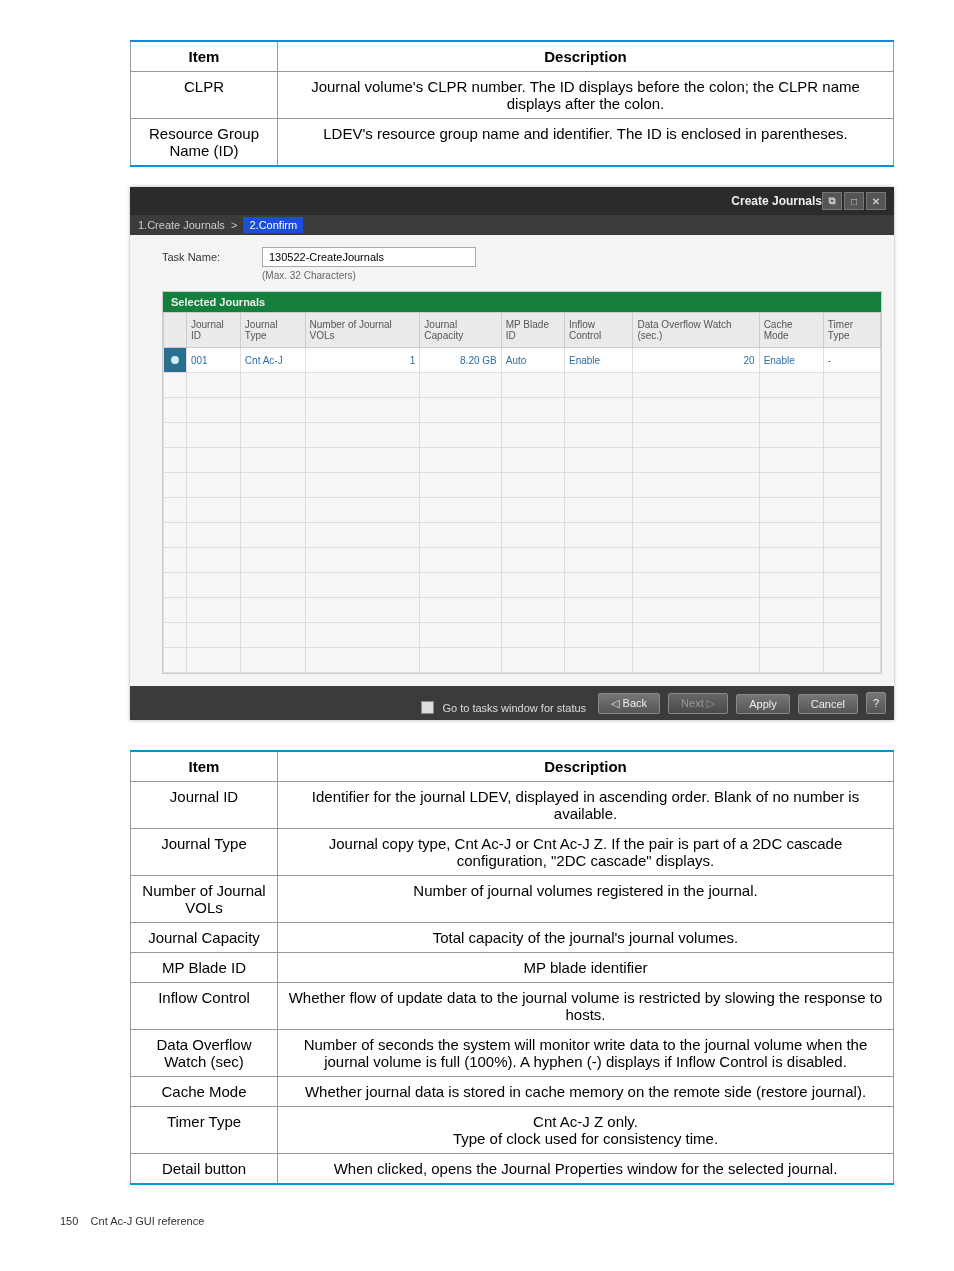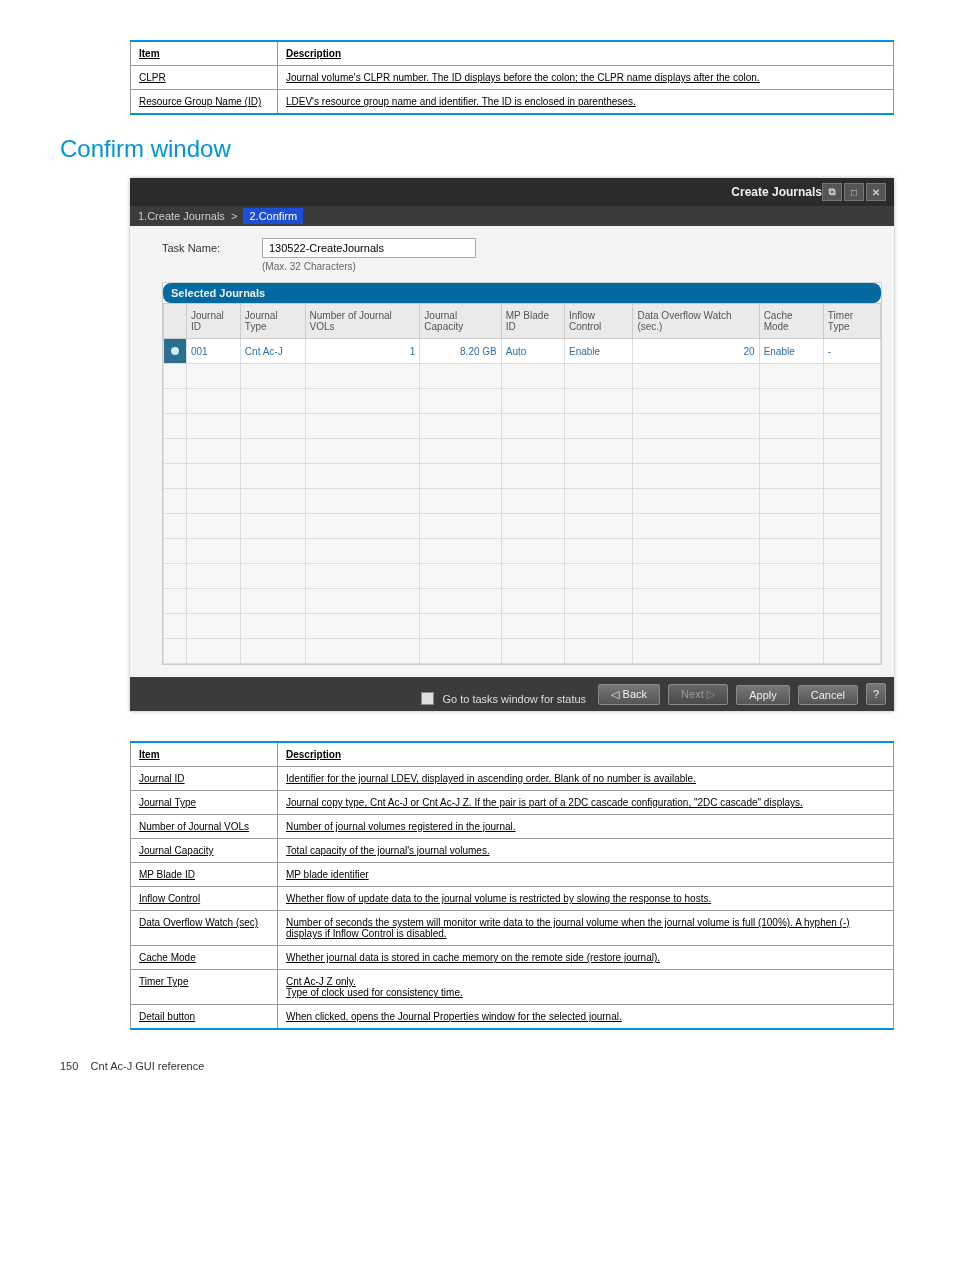--- a/index.html
+++ b/index.html
@@ -16,25 +16,24 @@
   .doc-table {
     width: 100%;
     border-collapse: collapse;
     margin-left: 70px;
     width: calc(100% - 70px);
     margin-bottom: 20px;
   }
   .doc-table th, .doc-table td {
     border: 1px solid #999;
     padding: 6px 8px;
-    text-align: left;
+    text-align: center;
     vertical-align: top;
-    font-size: 10px;
+    font-size: 15px;
     font-weight: normal;
-    text-decoration: underline;
   }
   .doc-table thead tr {
     border-top: 2px solid #0096d6;
   }
   .doc-table tbody tr:last-child {
     border-bottom: 2px solid #0096d6;
   }
   .doc-table th {
     font-weight: bold;
     border-top: 2px solid #0096d6;
@@ -124,26 +123,25 @@
     font-size: 10px;
     color: #666;
     margin-top: 3px;
   }
   .panel {
     margin-left: 20px;
     border: 1px solid #ccc;
     background: #fff;
   }
   .panel-header {
-    background: #0369a1;
+    background: #15803d;
     color: #eee;
     font-size: 11px;
     font-weight: bold;
     padding: 4px 8px;
-    border-radius: 8px;
   }
   .grid-table {
     width: 100%;
     border-collapse: collapse;
     font-size: 10px;
   }
   .grid-table th {
     background: #eaeaea;
     border: 1px solid #ccc;
     padding: 6px 4px;
@@ -265,21 +263,20 @@
         <td>CLPR</td>
         <td>Journal volume's CLPR number. The ID displays before the colon; the CLPR name displays after the colon.</td>
       </tr>
       <tr>
         <td>Resource Group Name (ID)</td>
         <td>LDEV's resource group name and identifier. The ID is enclosed in parentheses.</td>
       </tr>
     </tbody>
   </table>
 
-  <h2 class="section-heading">Confirm window</h2>
 
   <div class="dialog-wrapper">
     <div class="titlebar">
       <span>Create Journals</span>
       <div class="titlebar-buttons">
         <div class="tb-btn">⧉</div>
         <div class="tb-btn">□</div>
         <div class="tb-btn">✕</div>
       </div>
     </div>

